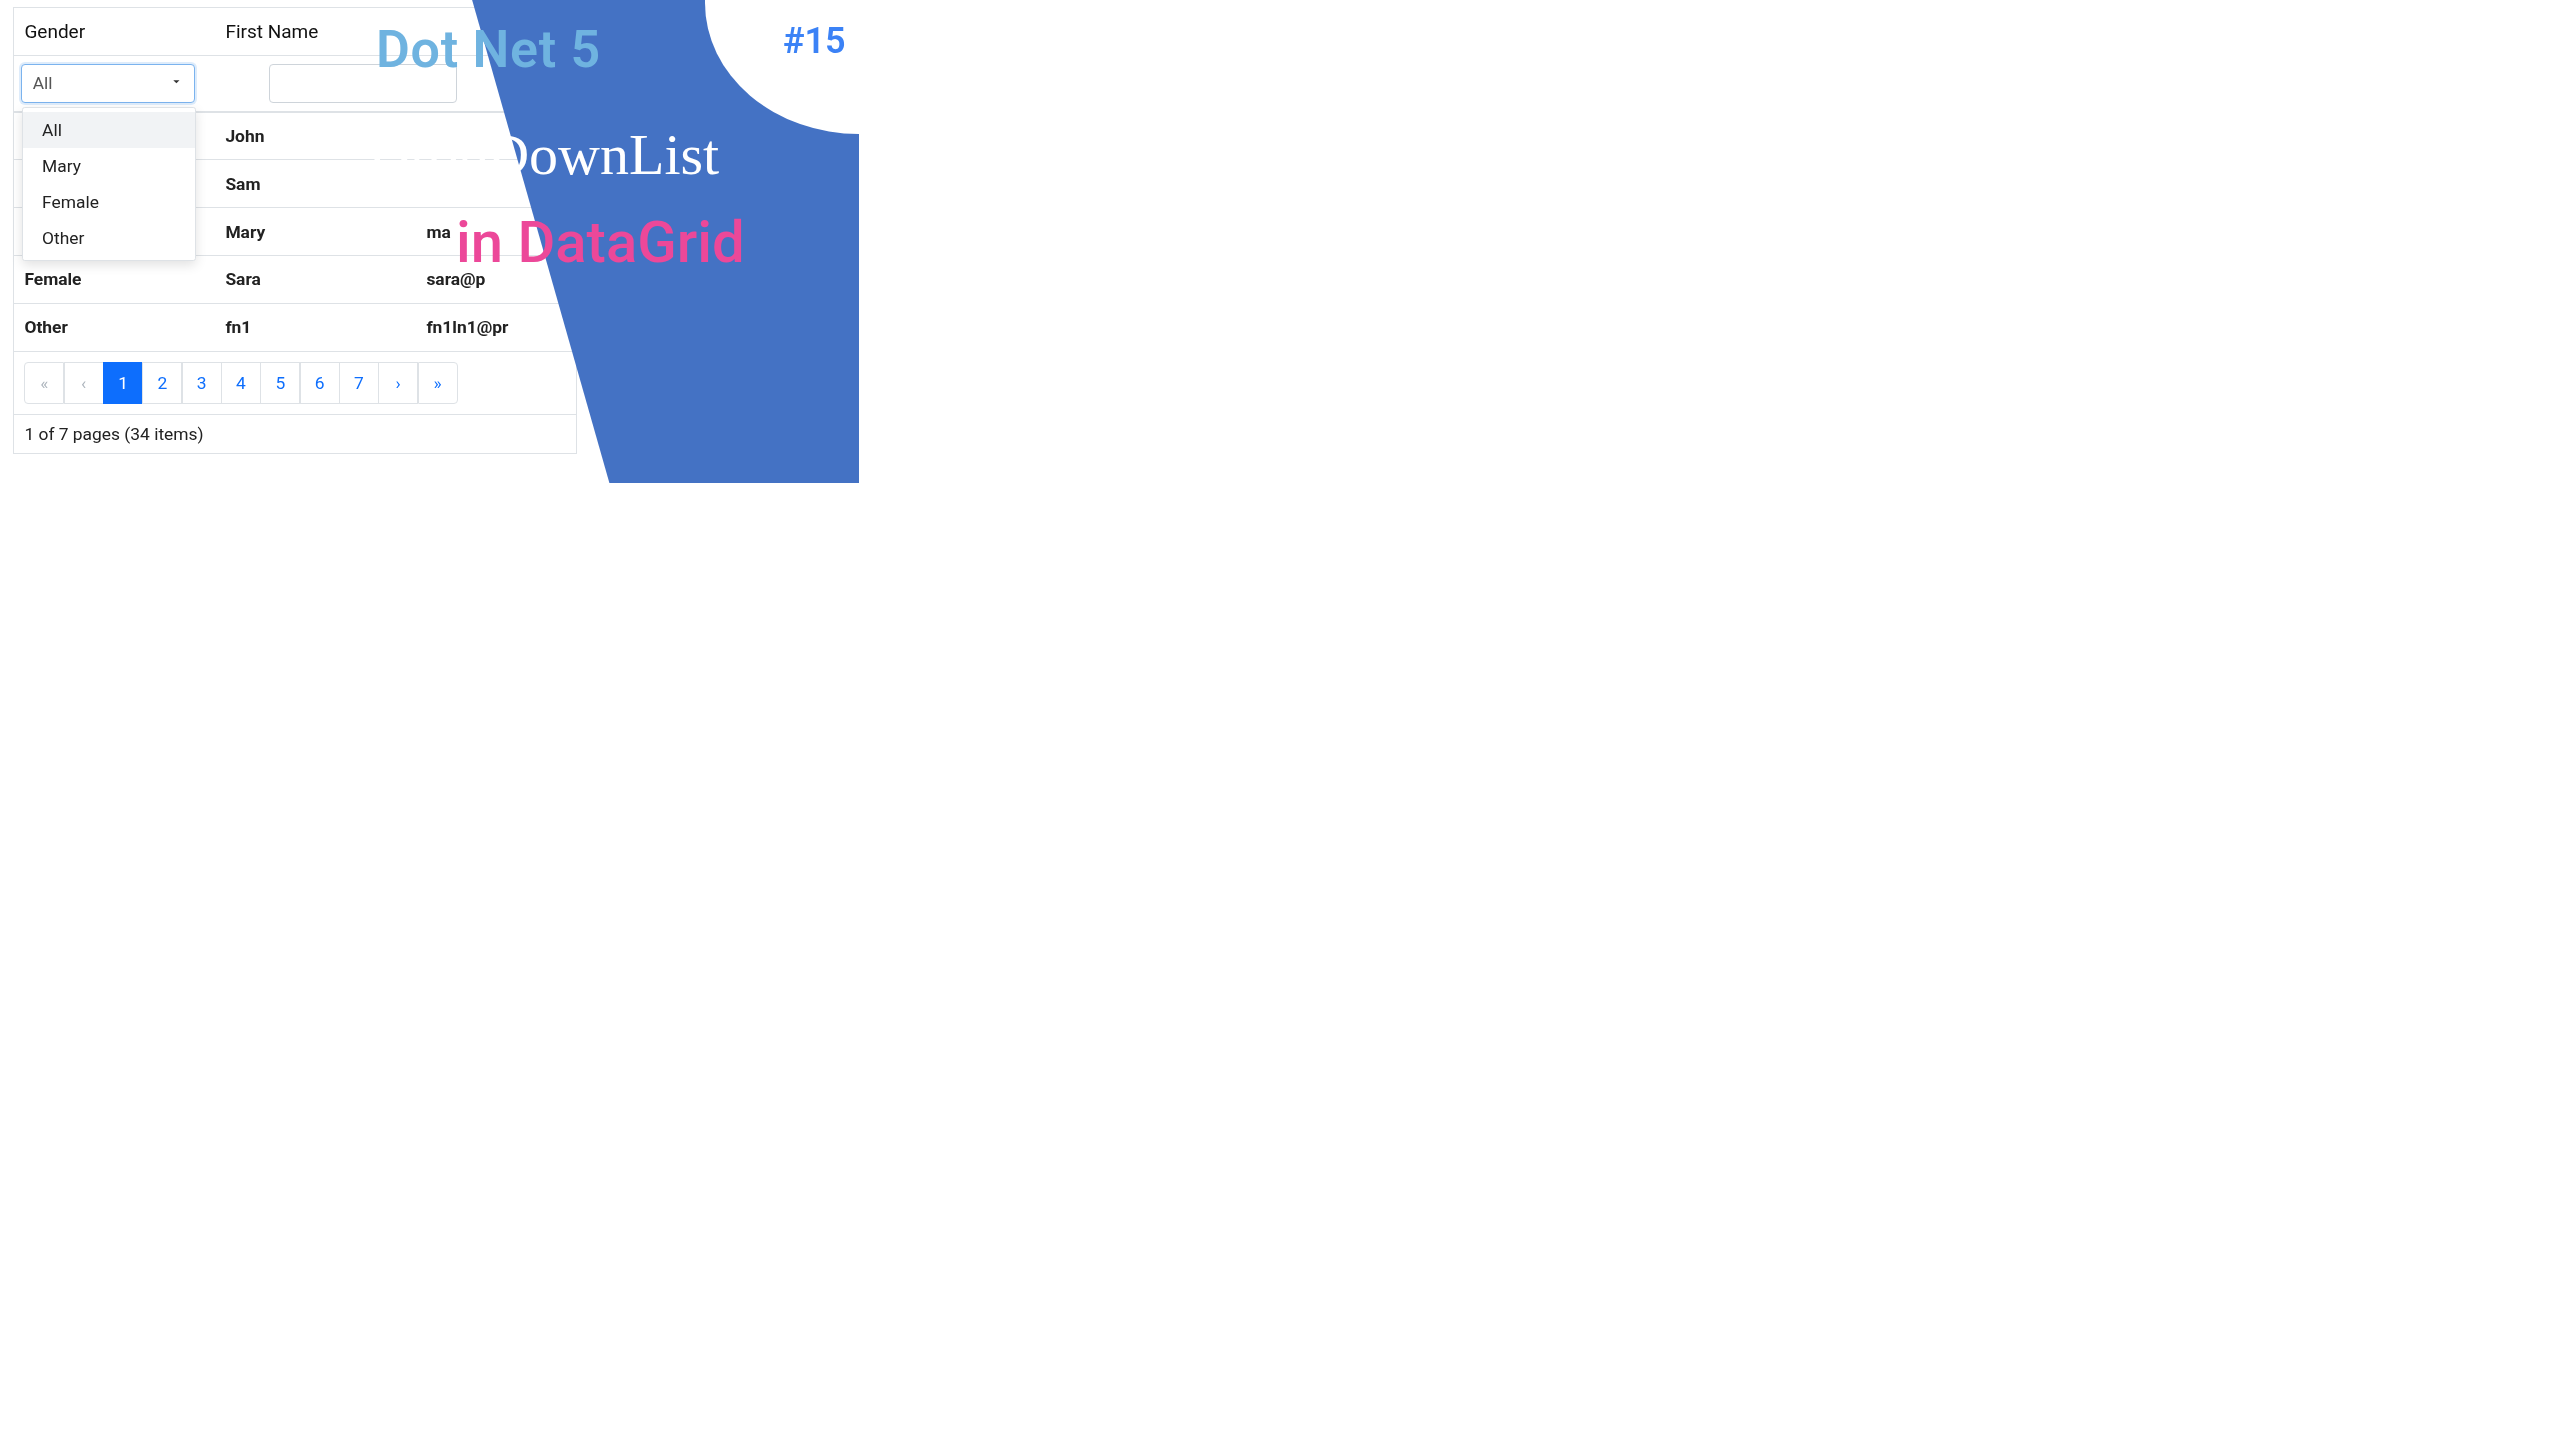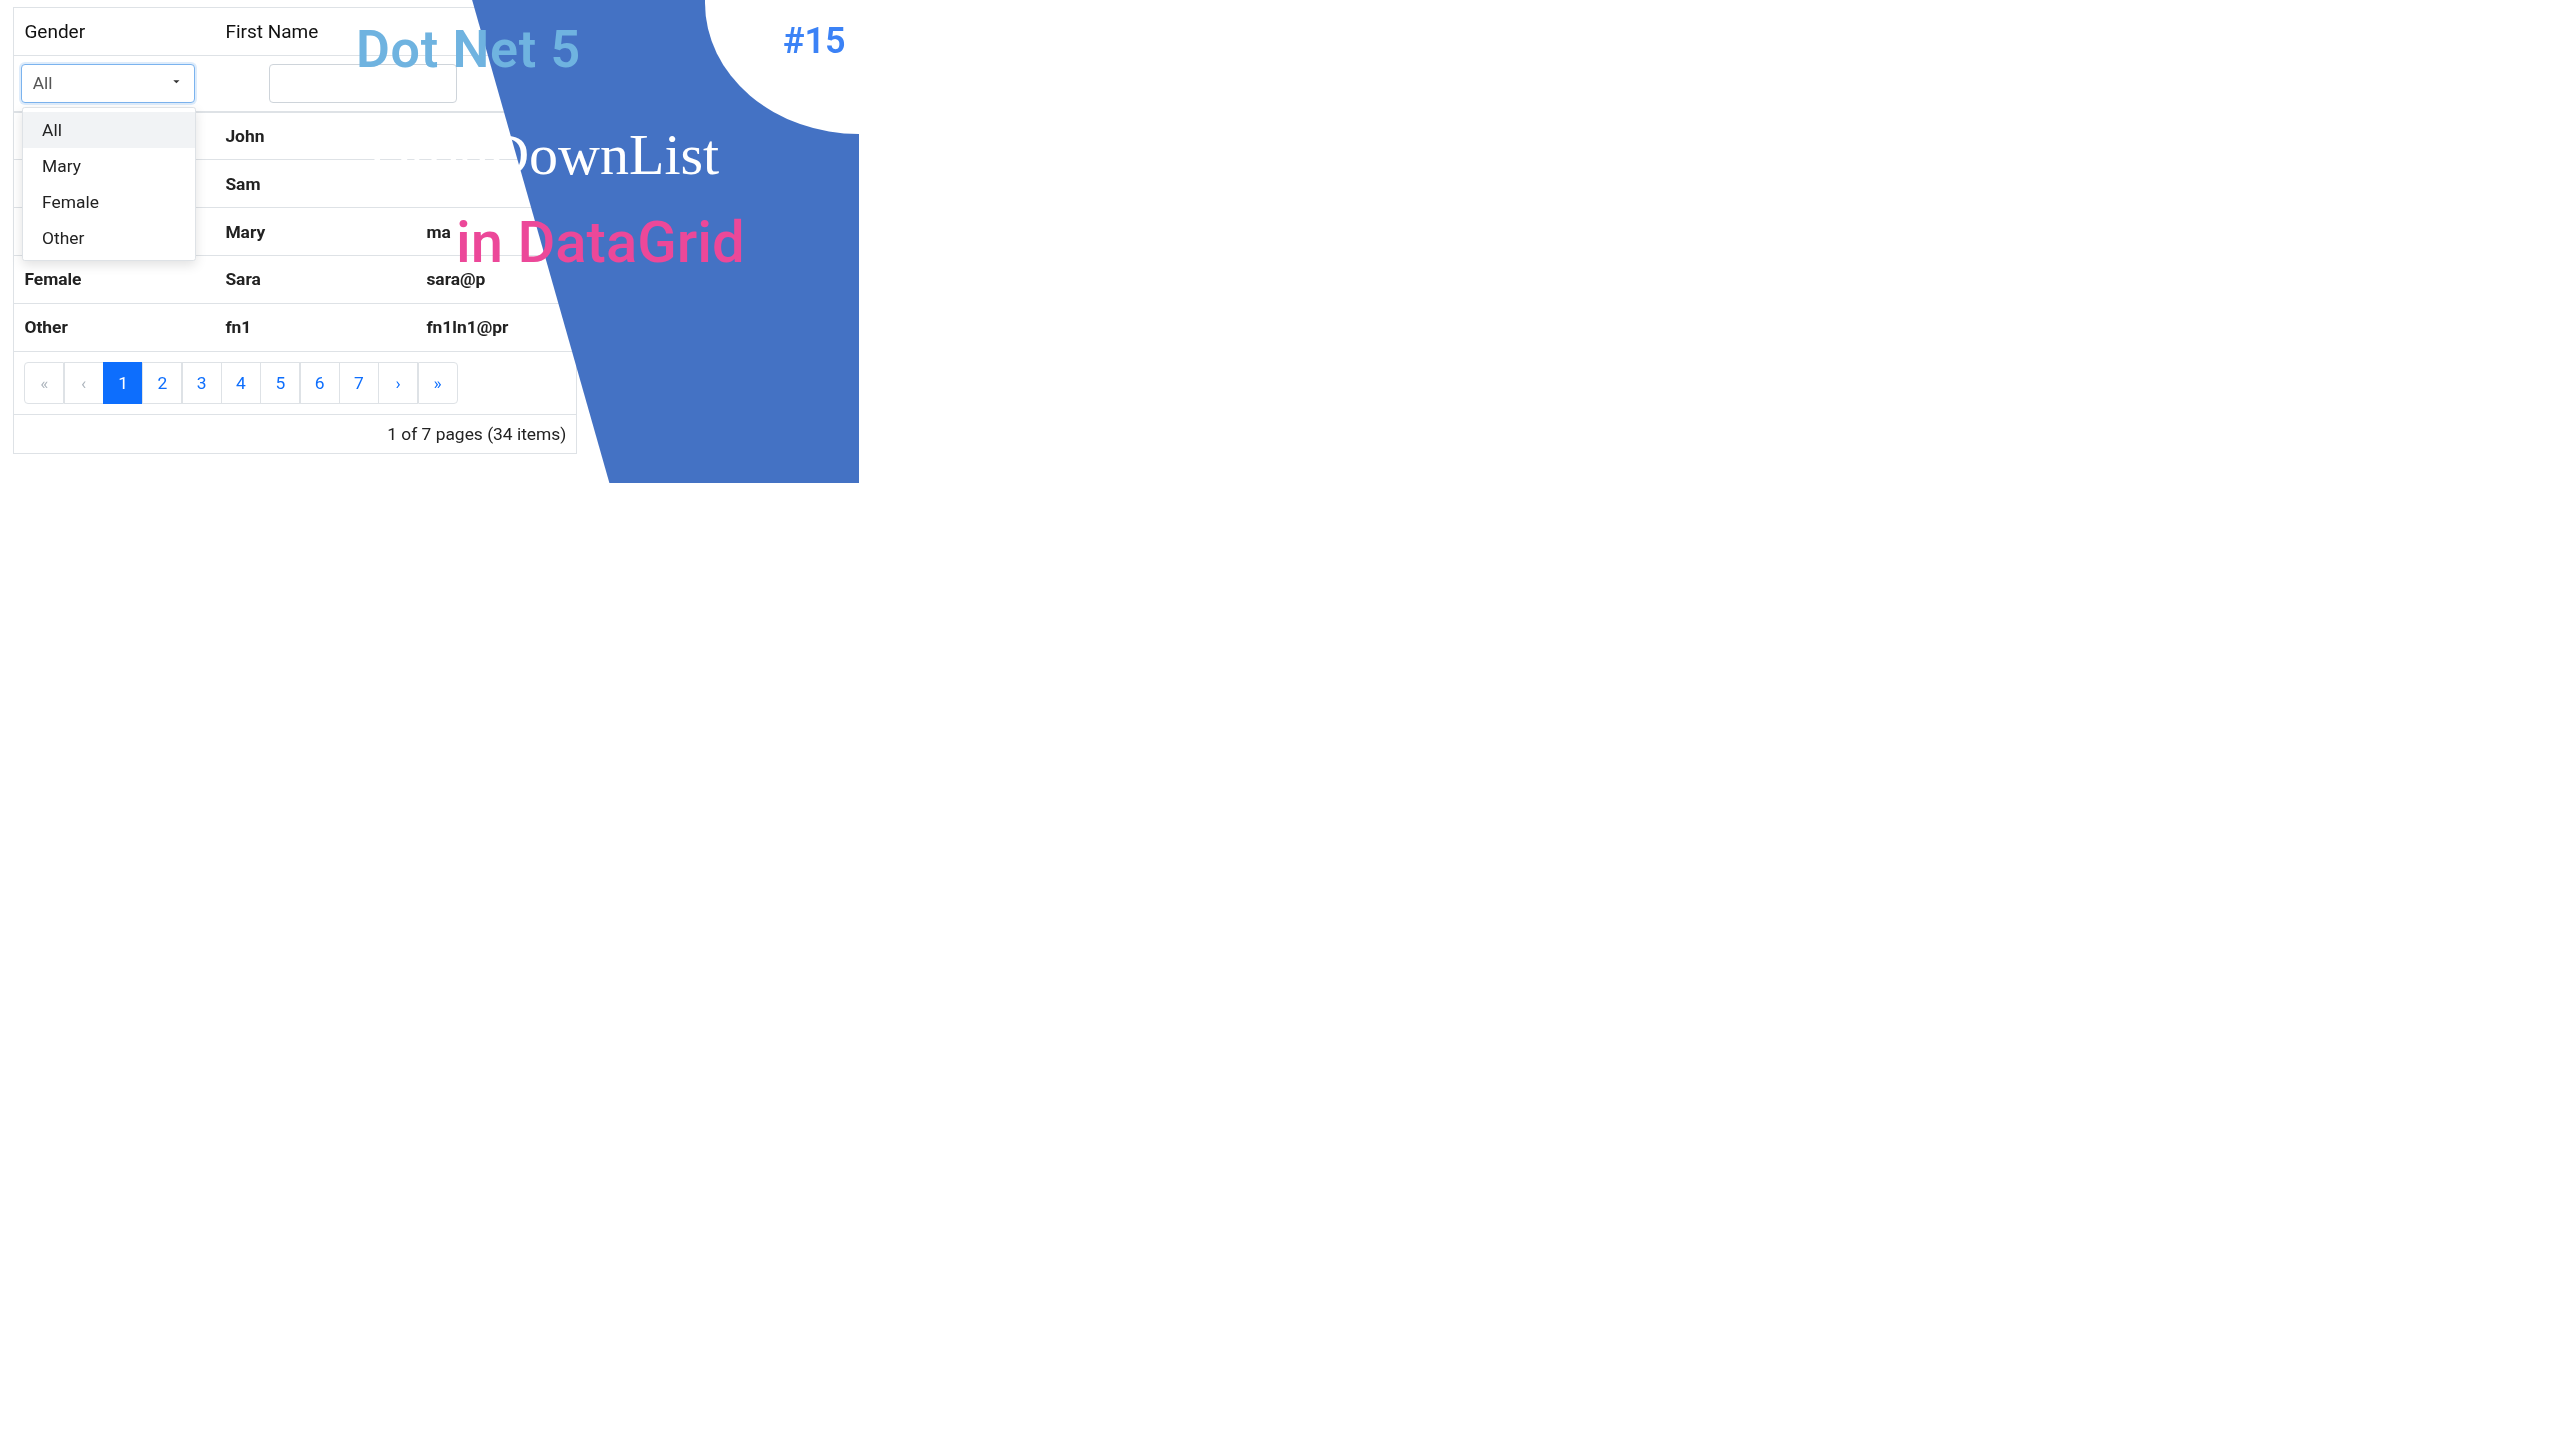--- a/index.html
+++ b/index.html
@@ -20,25 +20,25 @@
     .dd-item { padding:8px 19px; font-size:17.4px; color:#222; cursor:pointer; }
     .dd-item.sel { background:#f1f3f5; }
     .rows .row { display:flex; border-bottom:0.7px solid #dee2e6;font-weight:bold; }
     .rows .row .col { padding:13.4px 10px; font-size:17.4px; color:#222; white-space:nowrap; overflow:hidden; }
     .pager-row { display:flex; padding:10px; border-bottom:0.7px solid #dee2e6; }
     .pg { width:40px; height:42px; border:0.7px solid #dee2e6; margin-right:-0.7px; display:flex; align-items:center; justify-content:center; font-size:17.4px; color:#0d6efd; background:#fff; cursor:pointer; }
     .pg.first { border-radius:4px 0 0 4px; color:#adb5bd; }
     .pg.last { border-radius:0 4px 4px 0; }
     .pg.active { background:#0d6efd; color:#fff; border-color:#0d6efd; }
     .pg.dis { color:#adb5bd; }
-    .status-row { padding:9.4px 10px; font-size:17.4px; color:#222; text-align:right; border-bottom:0.7px solid #dee2e6; }
+    .status-row { padding:9.4px 10px; font-size:17.4px; color:#222; border-bottom:0.7px solid #dee2e6; }
     .overlay { position:absolute; right:0; top:0; width:624px; height:483px; pointer-events:none; }
     .poly { position:absolute; right:0; top:0; width:100%; height:100%; background:#4472c4; clip-path:polygon(38% 0,100% 0,100% 100%,60% 100%); }
     .ep2 { position:absolute; right:0; top:0; width:154px; height:134px; background:#fff; border-bottom-left-radius:174px 148px; }
-    .t-line1 { position:absolute; left:356px; top:19px; font-size:52px; font-weight:600; color:#6fb3e0; letter-spacing:0.7px; }
+    .t-line1 { position:absolute; left:376px; top:19px; font-size:52px; font-weight:600; color:#6fb3e0; letter-spacing:0.7px; }
     .t-num { position:absolute; right:13.4px; top:20px; font-size:36px; font-weight:600; color:#3b82f6; }
     .t-line2 { position:absolute; left:368px; top:121px; font-size:58px; font-weight:500; color:#fff;font-family:Liberation Serif, serif; }
     .t-line3 { position:absolute; left:456px; top:208px; font-size:58px; font-weight:500; color:#ec4899; }
   </style>
 </head>
 <body>
 
 <div class="grid-wrap">
   <div class="hdr">
     <div class="col col1">Gender</div>

